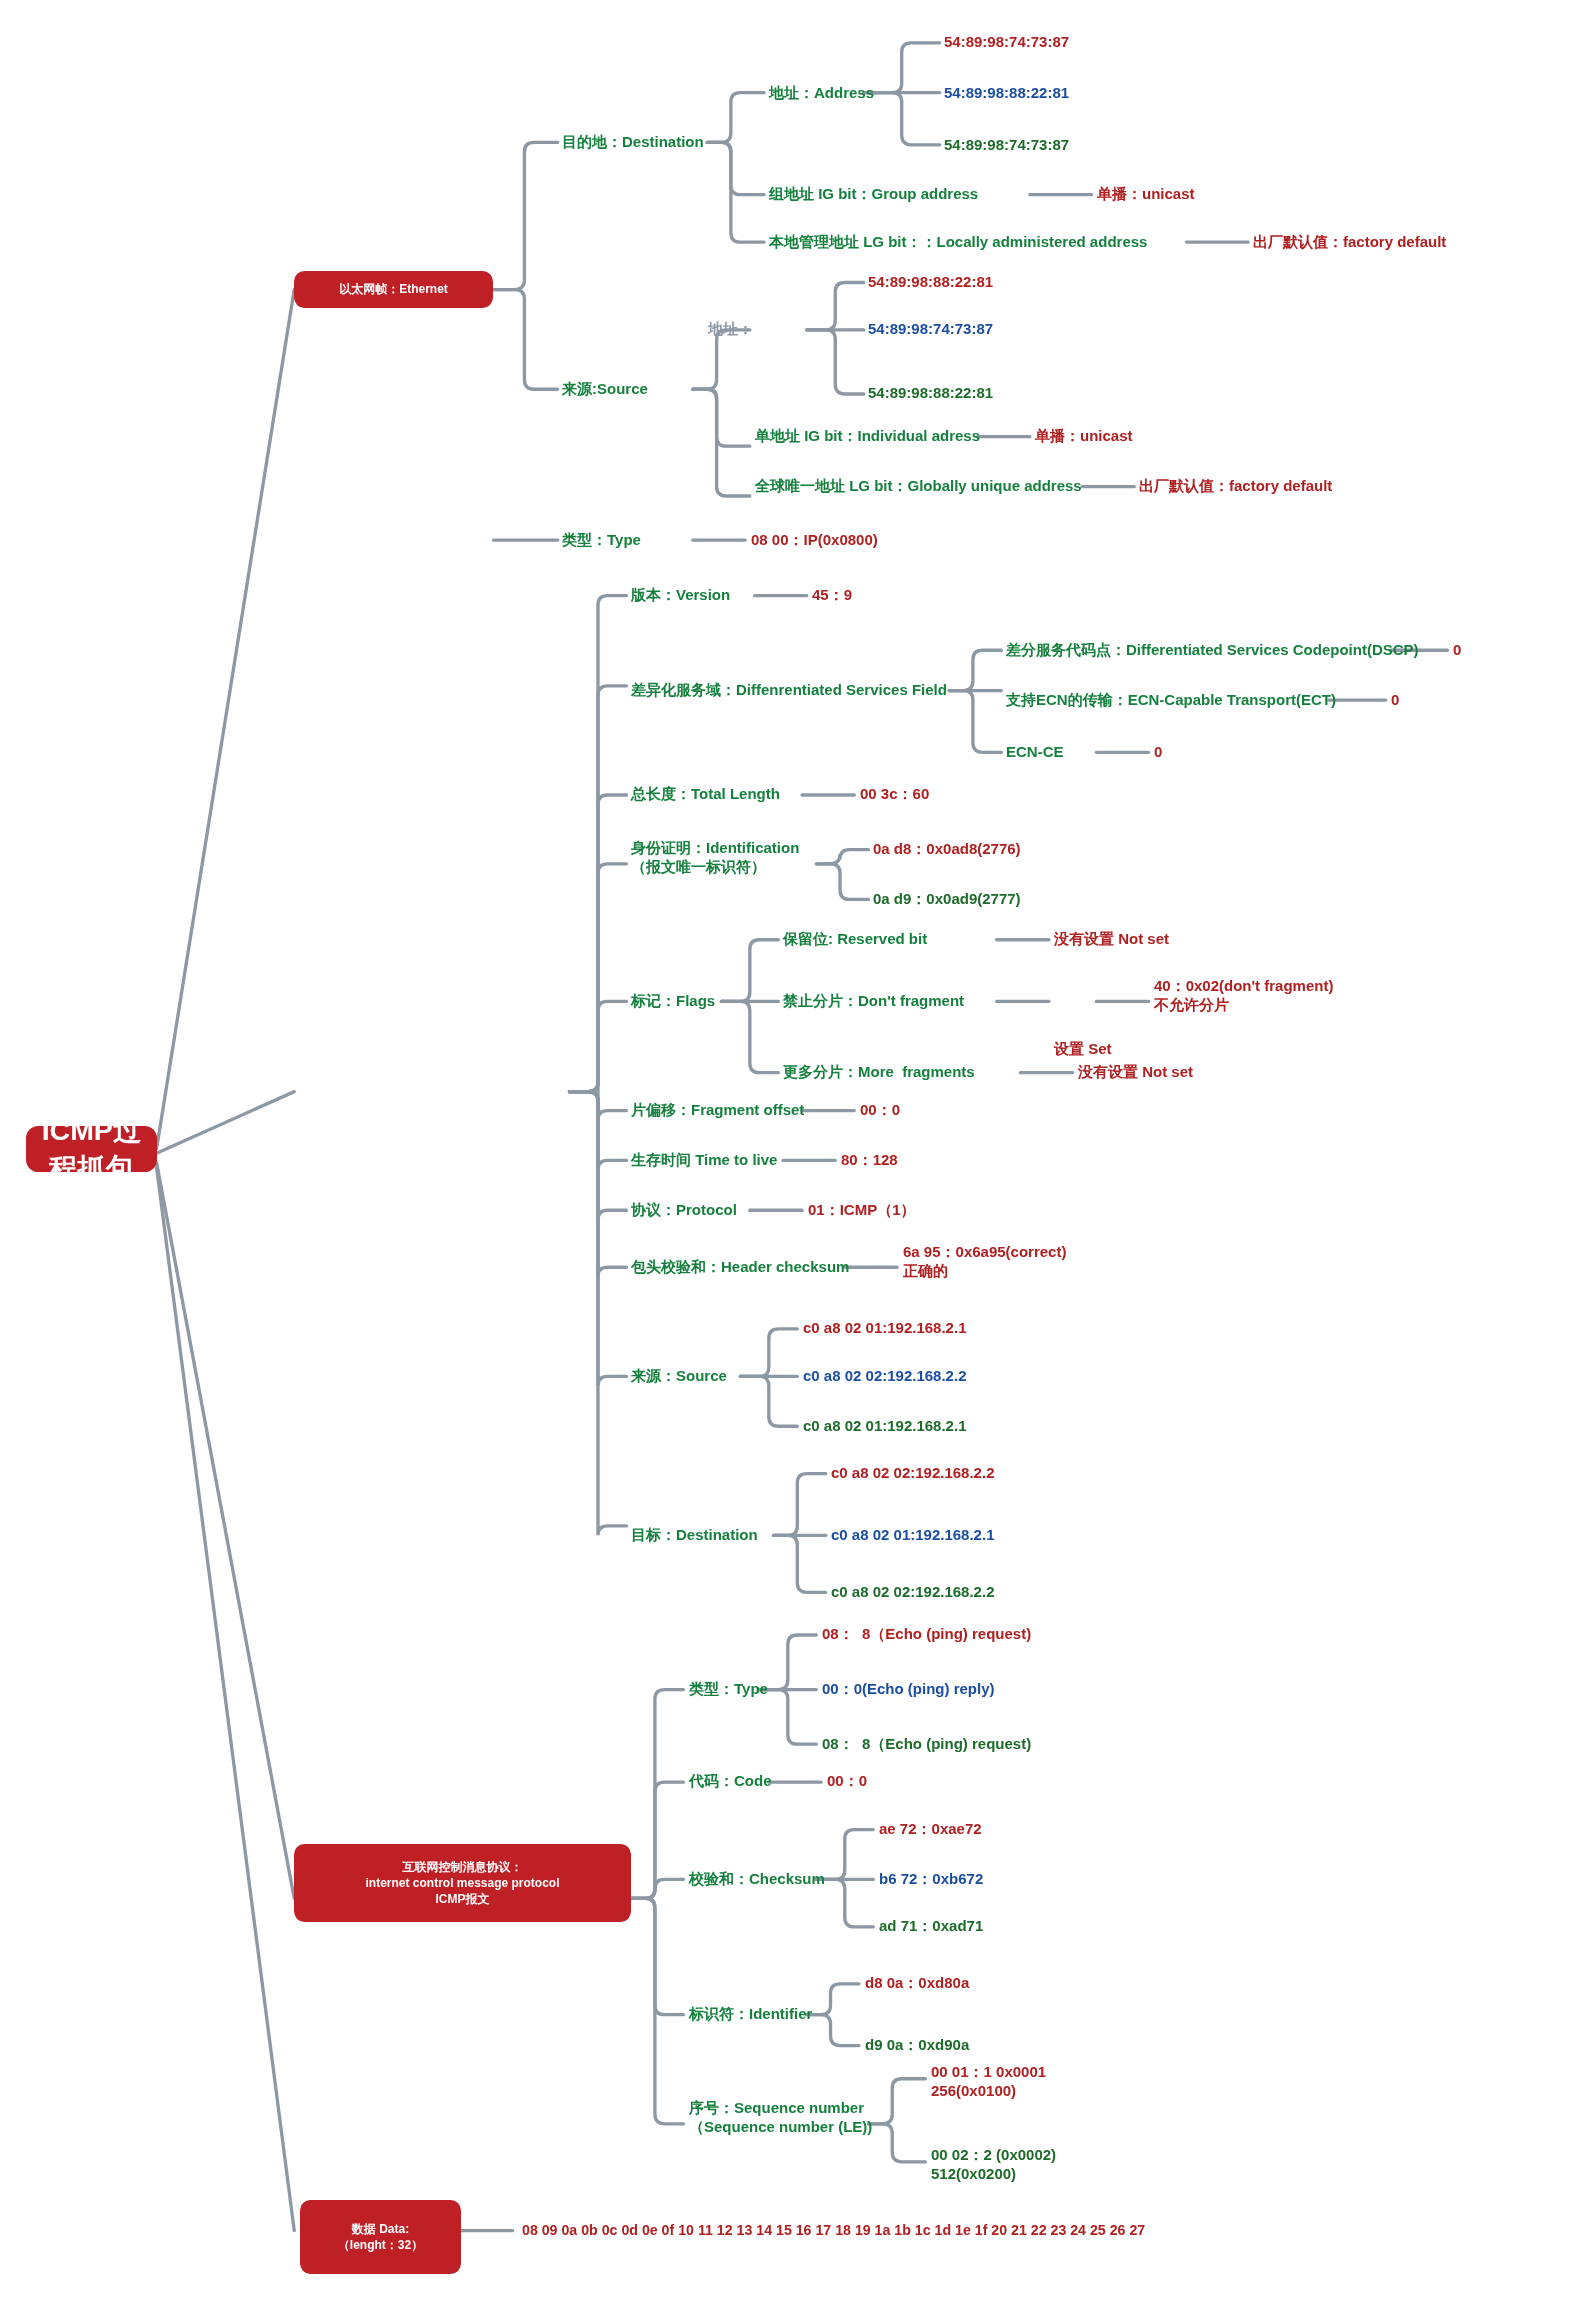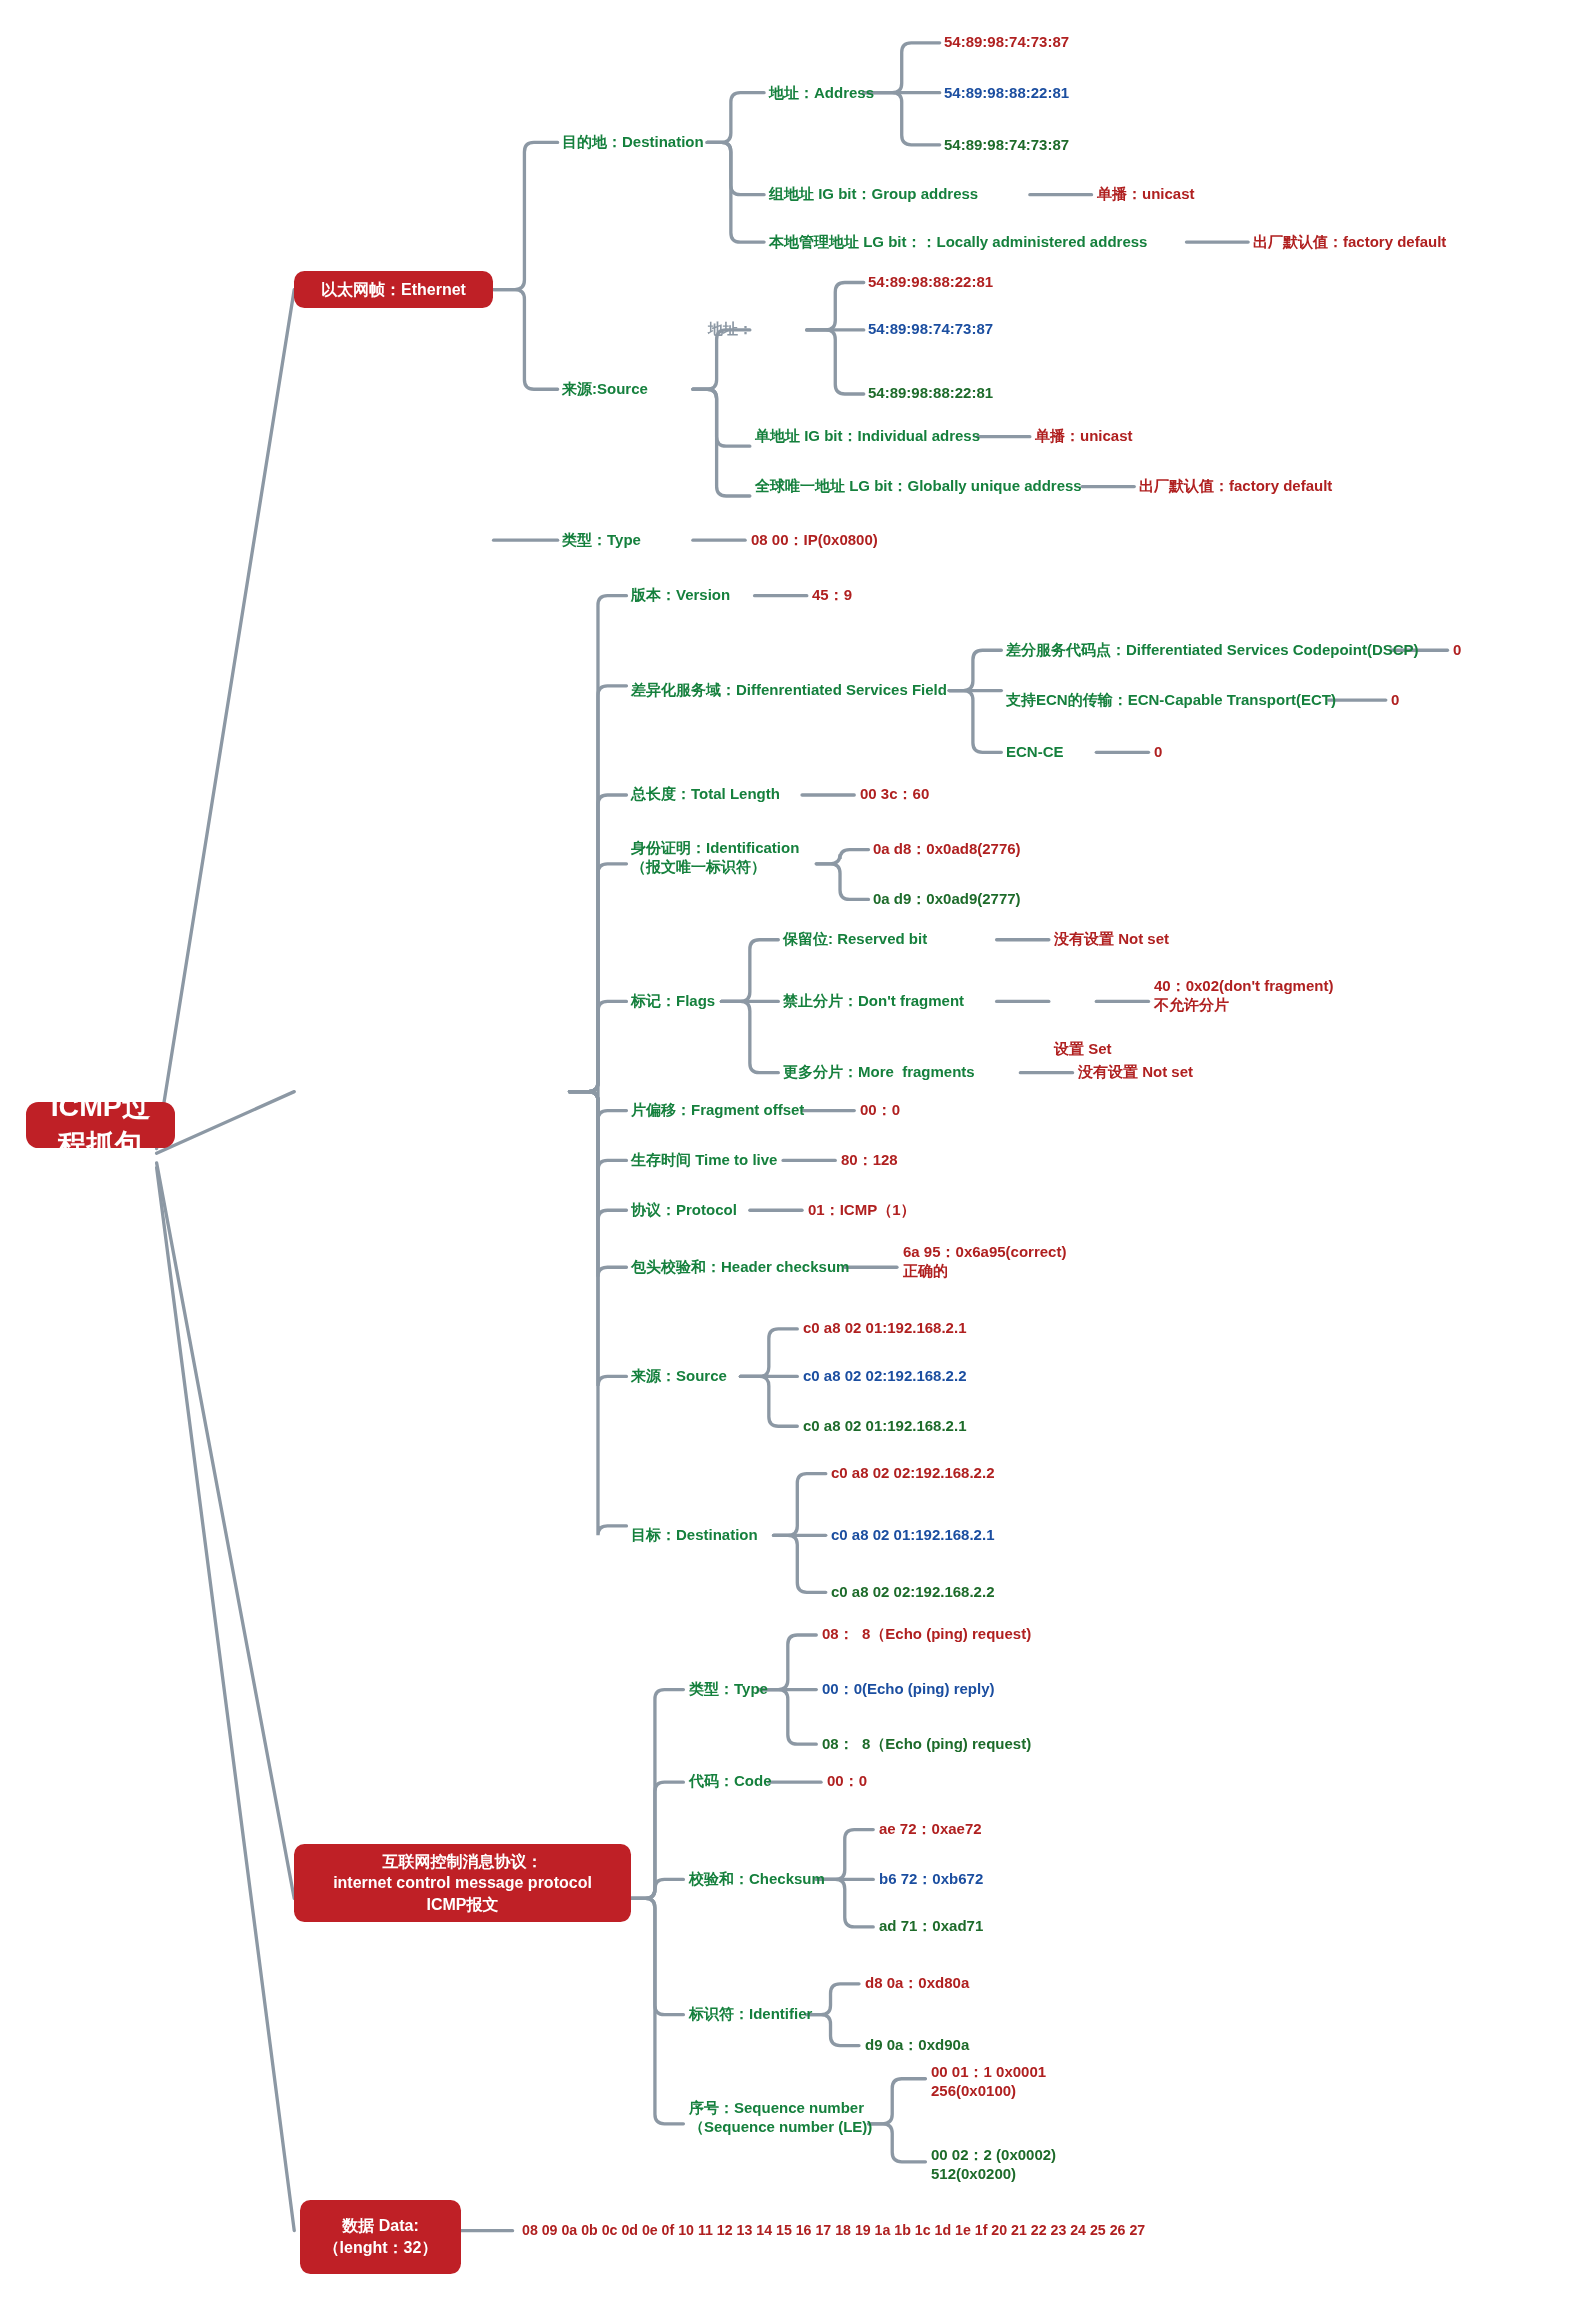--- a/index.html
+++ b/index.html
@@ -16,21 +16,21 @@
     color:#ffffff;
     border-radius:10.4px;
     font-weight:bold;
     display:flex;align-items:center;justify-content:center;
     text-align:center;
     line-height:1.35;
     box-sizing:border-box;
     padding:4.7px 10.4px;
   }
   .node.root{font-size:28.5px;border-radius:12.3px;}
-  .node.branch{font-size:16px;}
+  .node.branch{font-size:12px;}
 
   
   .lbl{
     position:absolute;
     font-weight:bold;
     white-space:pre;
     line-height:1.3;
     letter-spacing:0px;
   }
   .lbl.blk{color:#15803d;}
@@ -150,21 +150,21 @@
       <path d="M1700 4245 L1730 4245 Q1750 4245 1750 4225 L1750 4200 Q1750 4180 1770 4180 L1810 4180"></path>
       <path d="M1700 4245 L1730 4245 Q1750 4245 1750 4265 L1750 4290 Q1750 4310 1770 4310 L1810 4310"></path>
 
       <path d="M1830 4475 L1860 4475 Q1880 4475 1880 4455 L1880 4400 Q1880 4380 1900 4380 L1950 4380"></path>
       <path d="M1830 4475 L1860 4475 Q1880 4475 1880 4495 L1880 4535 Q1880 4555 1900 4555 L1950 4555"></path>
 
       <path d="M960 4700 L1080 4700"></path>
     </g>
   </svg>
 
-  <div class="node root" style="left:26px;top:1102px;width:149px;height:46px;">
+  <div class="node root" style="left:26px;top:1126px;width:131px;height:46px;">
     <span>ICMP过程抓包</span>
   </div>
 
   <div class="node branch" style="left:294px;top:271px;width:199px;height:37px;">
     <span>以太网帧：Ethernet</span>
   </div>
 
 
   <div class="node branch" style="left:294px;top:1844px;width:337px;height:78px;white-space:pre-line;">
     <span>互联网控制消息协议：

